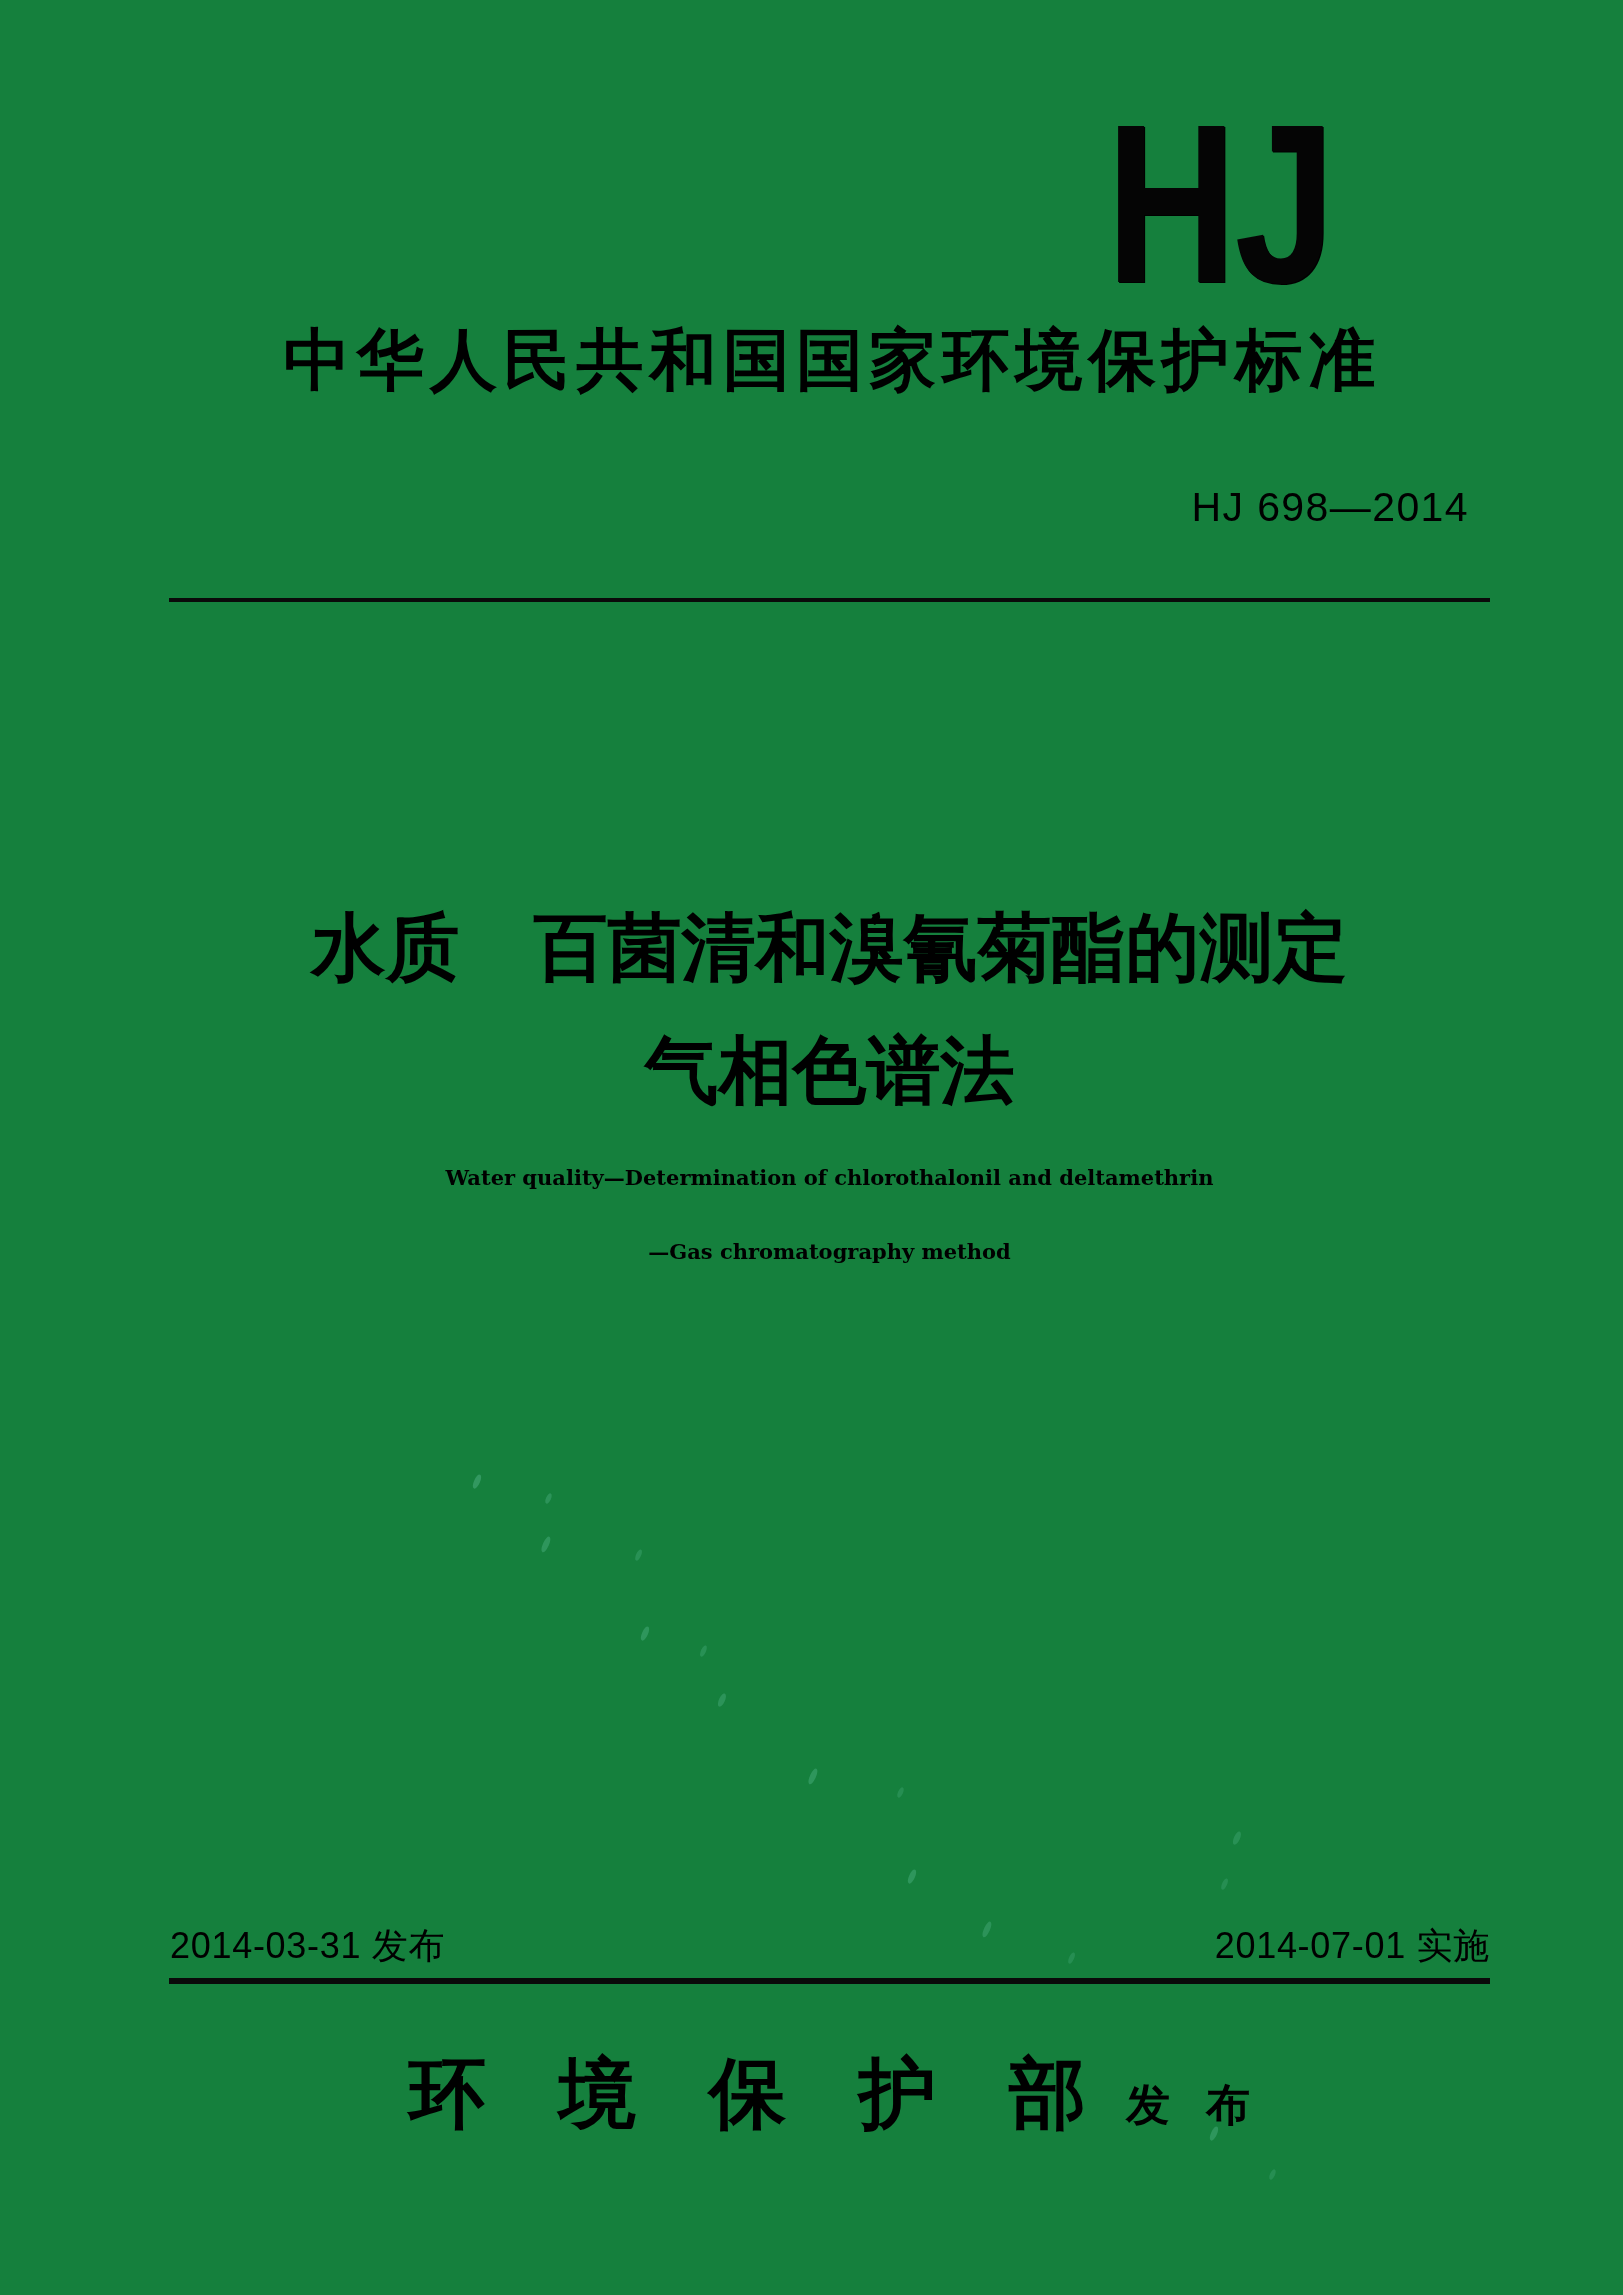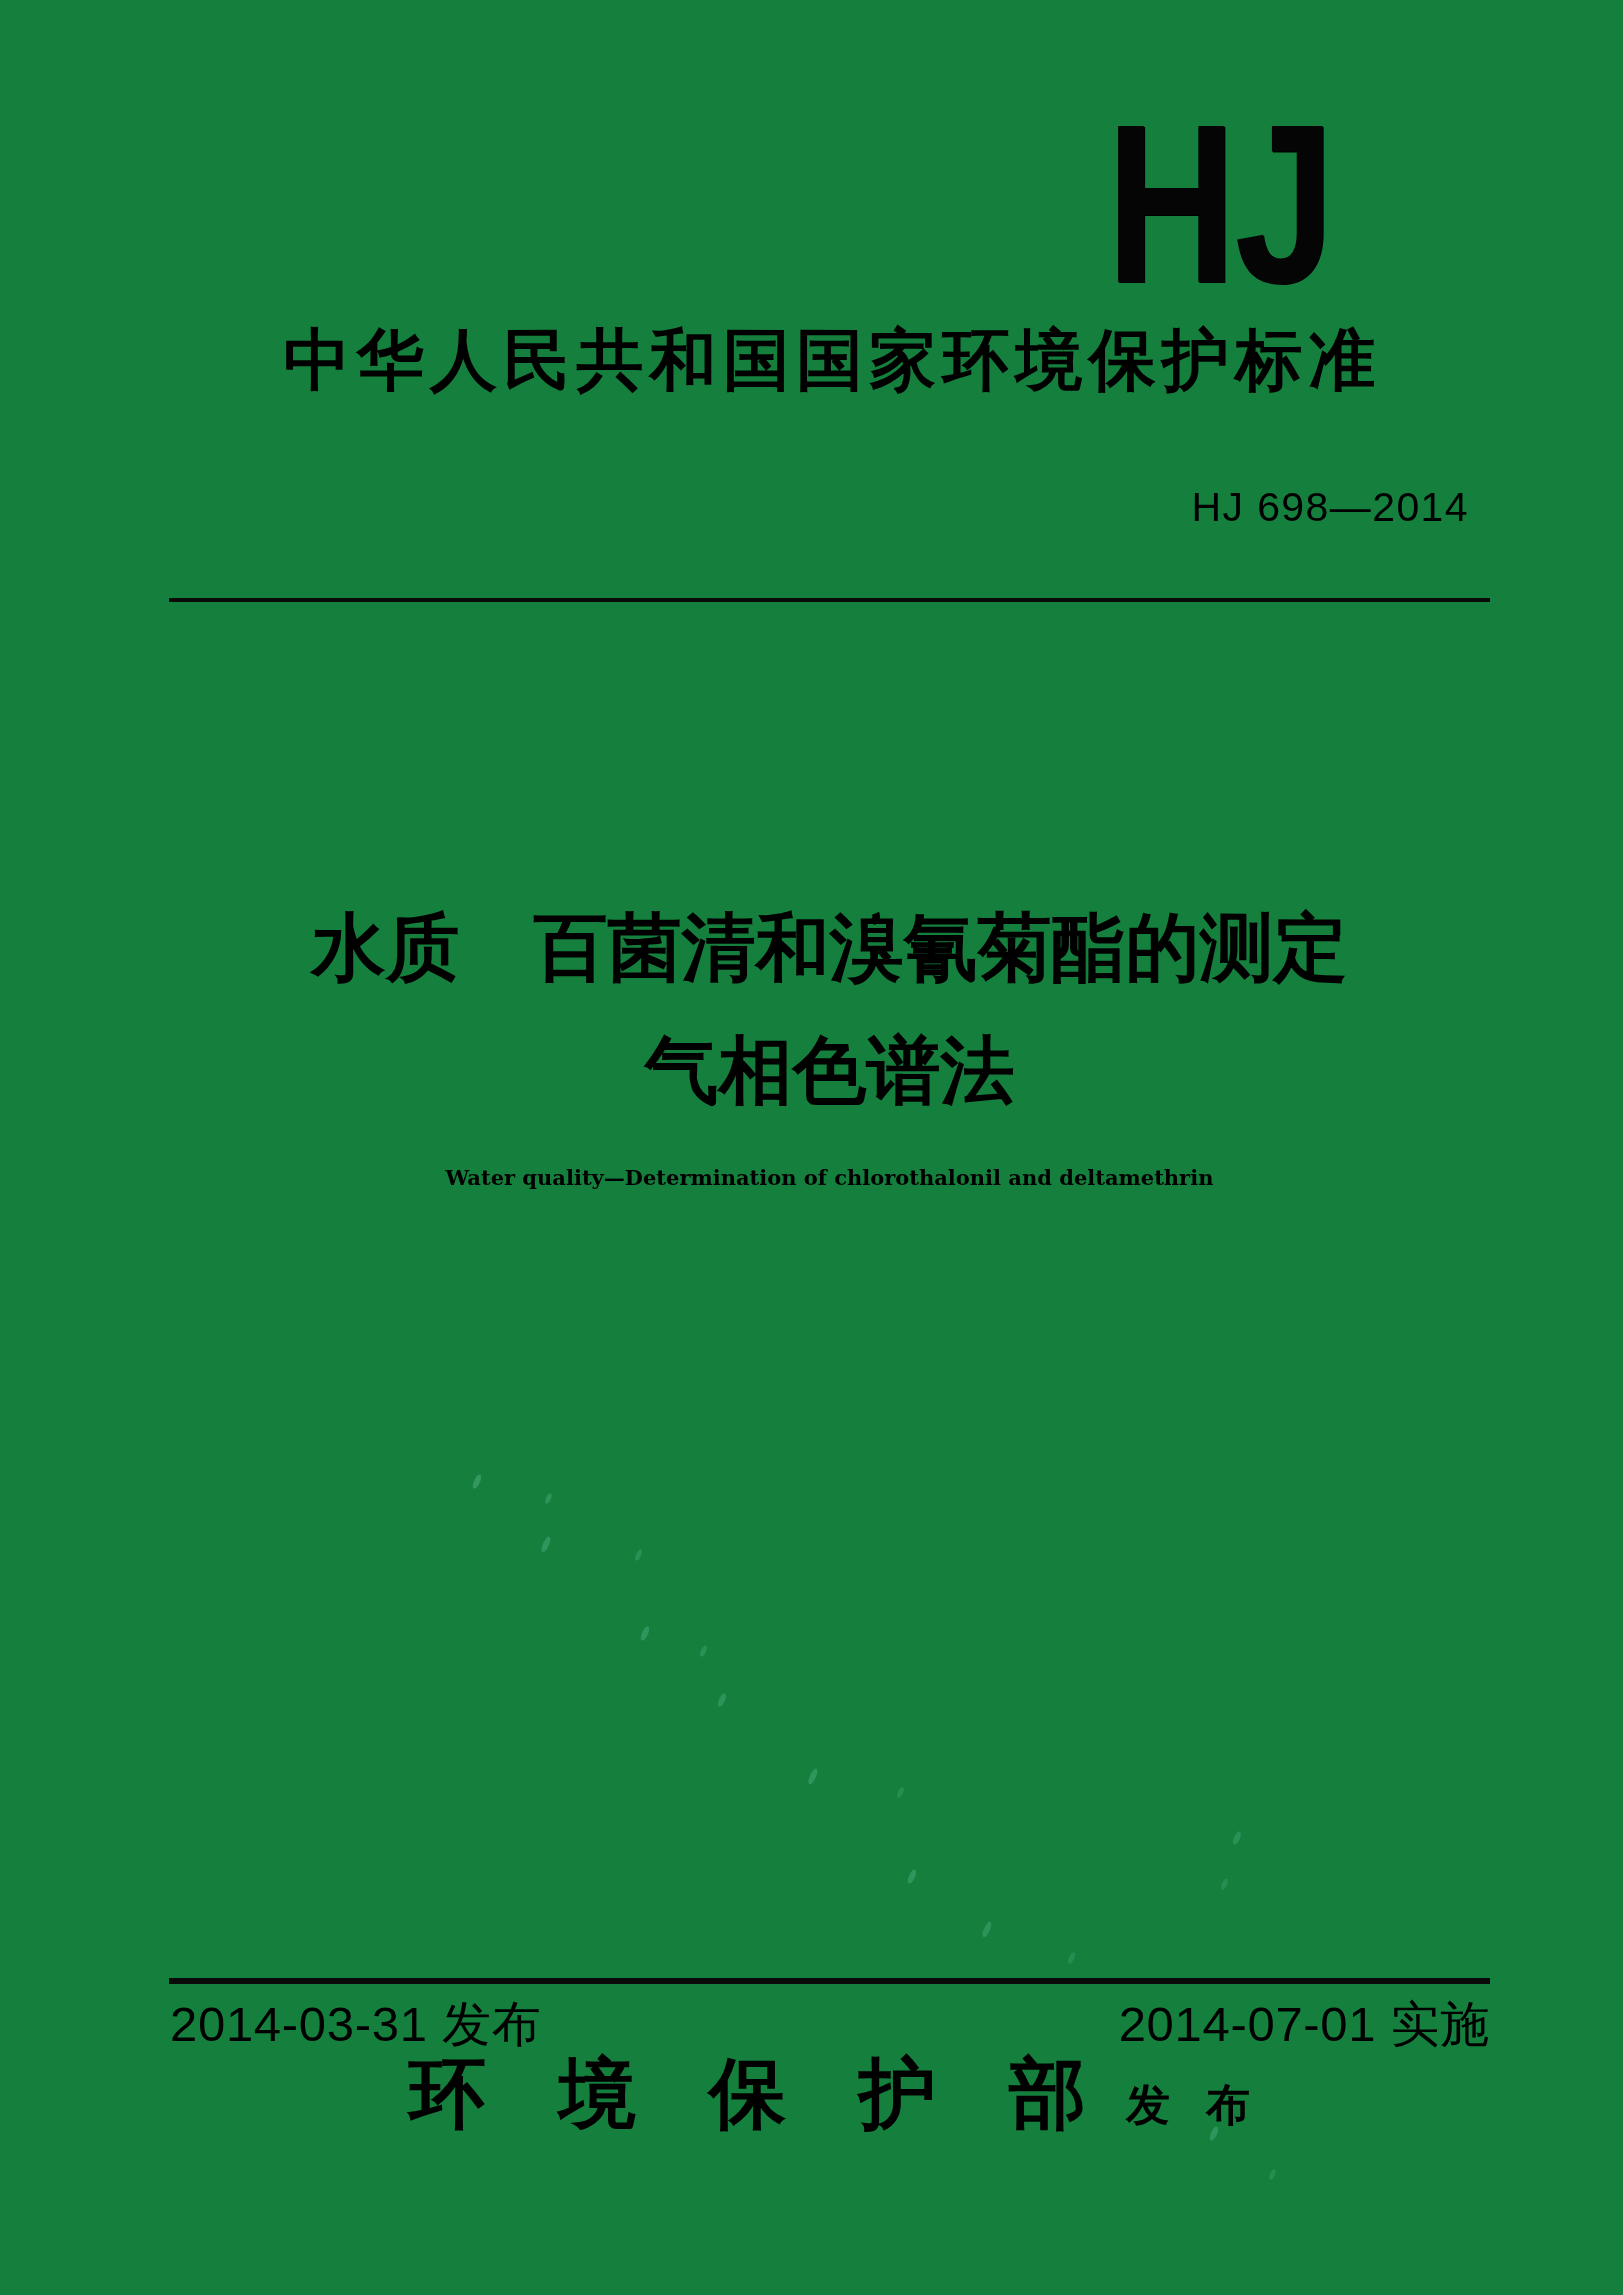--- a/index.html
+++ b/index.html
@@ -57,22 +57,22 @@
     position:absolute;left:169px;right:134px;
     text-align:center;
     font-family:"DejaVu Serif","Liberation Serif",serif;
     font-weight:700;font-size:21px;line-height:1;
     white-space:nowrap;
   }
   .title-en-1{top:1167px;}
   .title-en-2{top:1241px;}
 
   .date{
-    position:absolute;top:2000px;
-    font-size:49px;line-height:1;letter-spacing:0.7px;
+    position:absolute;top:1928px;
+    font-size:36px;line-height:1;letter-spacing:0.7px;
     white-space:nowrap;
   }
   .date-left{left:170px;}
   .date-right{right:134px;}
 
   .publisher{
     position:absolute;left:169px;right:134px;top:2055px;
     text-align:center;white-space:nowrap;
     font-family:"DejaVu Serif","Liberation Serif",serif;
     font-weight:700;
@@ -104,20 +104,21 @@
   <div class="header-title">中华人民共和国国家环境保护标准</div>
 
   <div class="std-number">HJ 698—2014</div>
 
   <div class="rule rule-top"></div>
 
   <div class="title-zh title-zh-2">气相色谱法</div>
   <div class="title-zh title-zh-1">水质　百菌清和溴氰菊酯的测定</div>
 
   <div class="title-en title-en-1">Water quality—Determination of chlorothalonil and deltamethrin</div>
+  <div class="title-en title-en-2">—Gas chromatography method</div>
 
   <i class="speck" style="left:474px;top:1474px;width:5.5px;height:15px;opacity:.5"></i>
   <i class="speck" style="left:546px;top:1493px;width:4.8px;height:11px;opacity:.4"></i>
   <i class="speck" style="left:543px;top:1536px;width:6.2px;height:16.5px;opacity:.45"></i>
   <i class="speck" style="left:636px;top:1549px;width:4.8px;height:12.4px;opacity:.35"></i>
   <i class="speck" style="left:642px;top:1626px;width:5.5px;height:15px;opacity:.45"></i>
   <i class="speck" style="left:701px;top:1645px;width:4.8px;height:11.7px;opacity:.35"></i>
   <i class="speck" style="left:719px;top:1693px;width:5.5px;height:13.7px;opacity:.4"></i>
   <i class="speck" style="left:810px;top:1768px;width:6.2px;height:16.5px;opacity:.45"></i>
   <i class="speck" style="left:898px;top:1787px;width:4.8px;height:11px;opacity:.3"></i>

